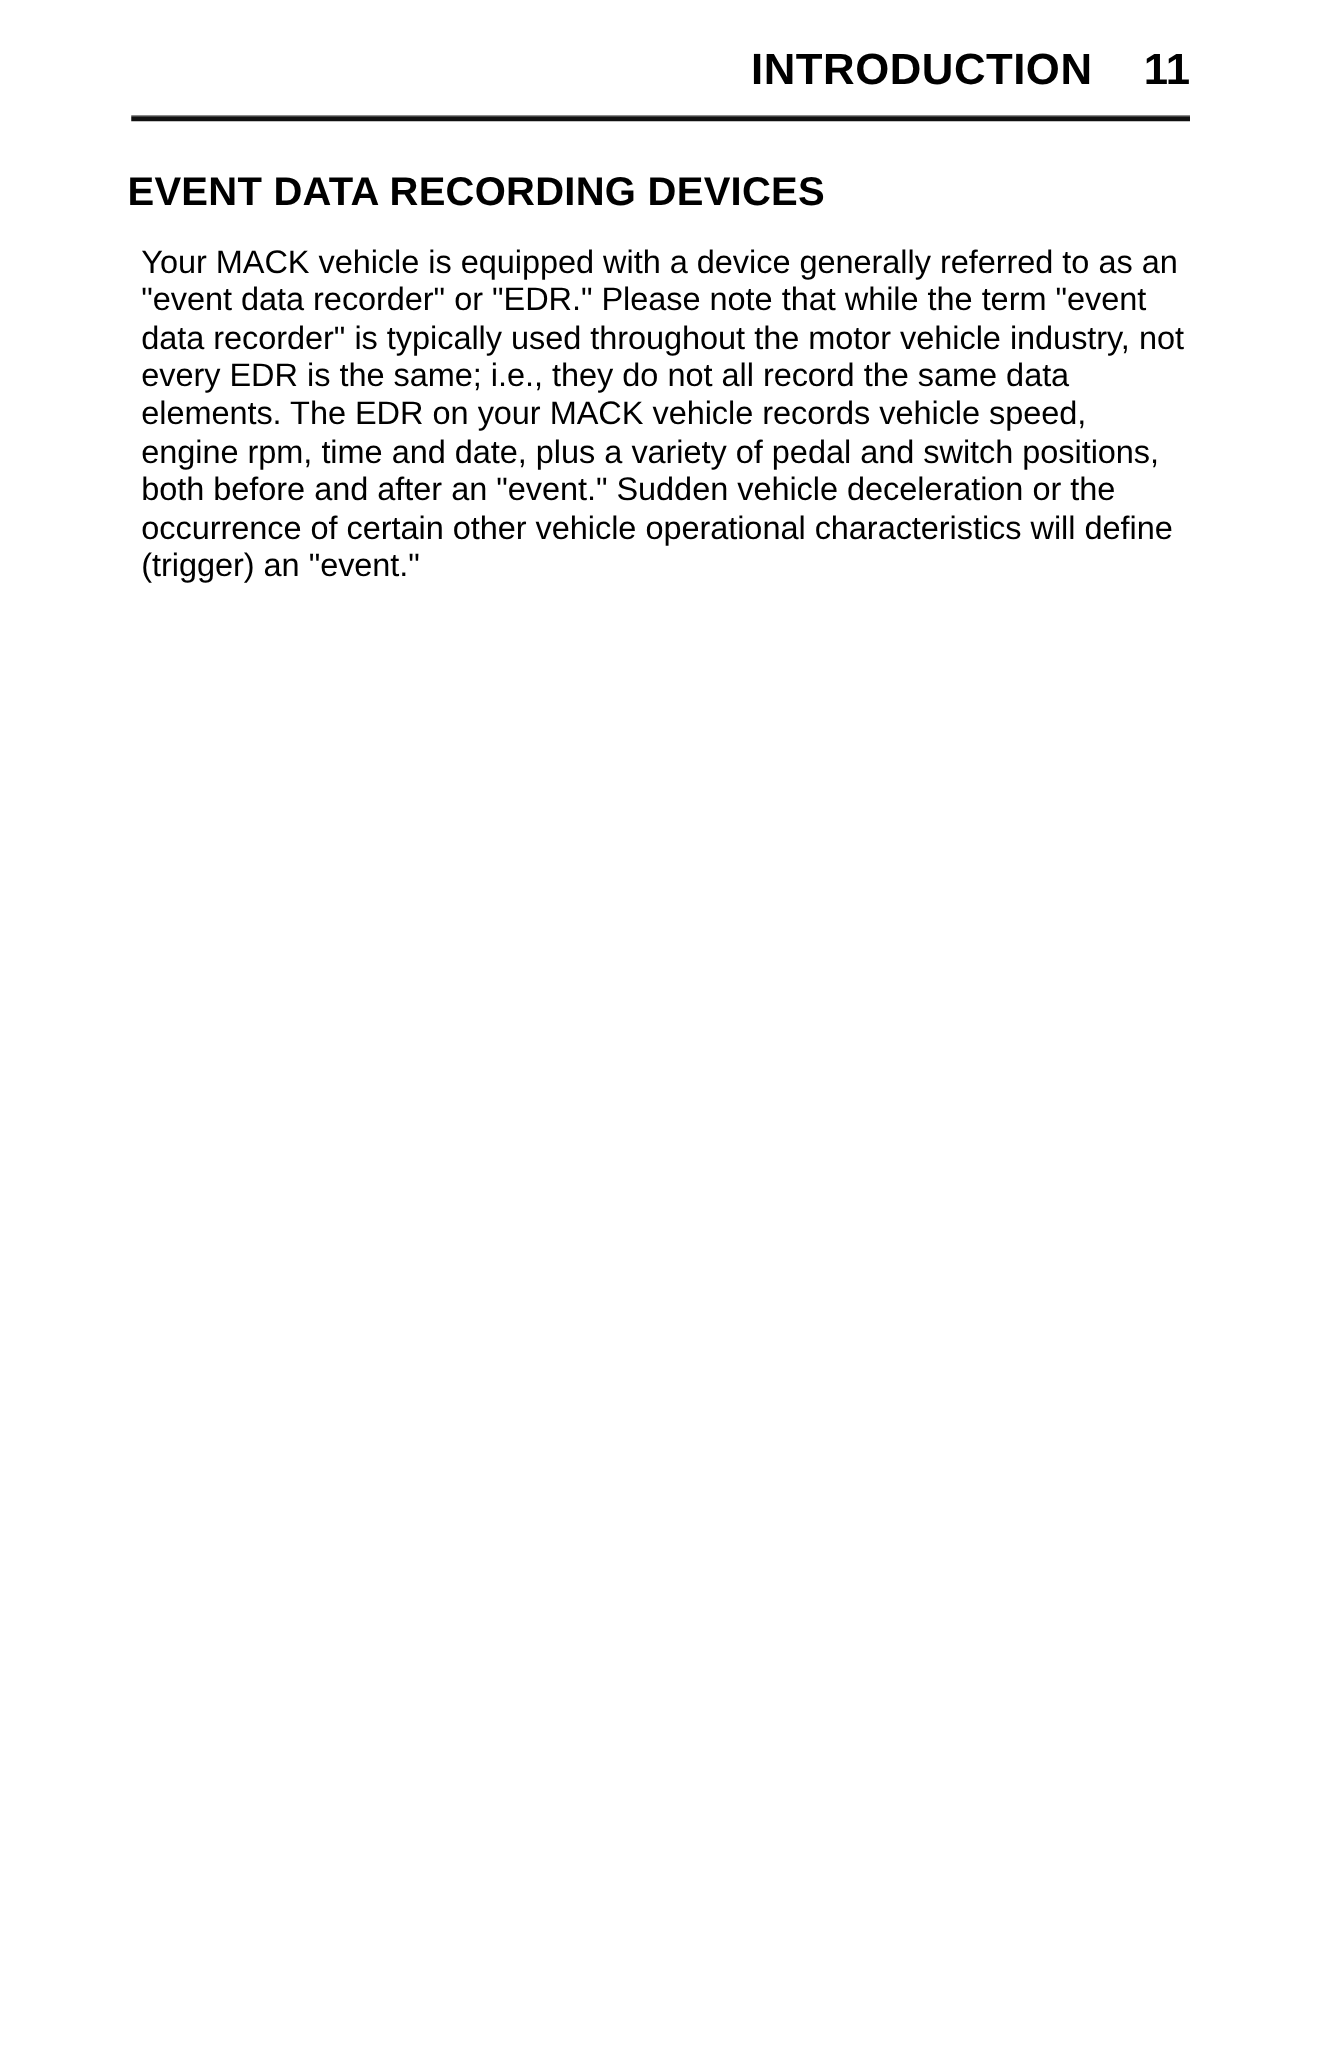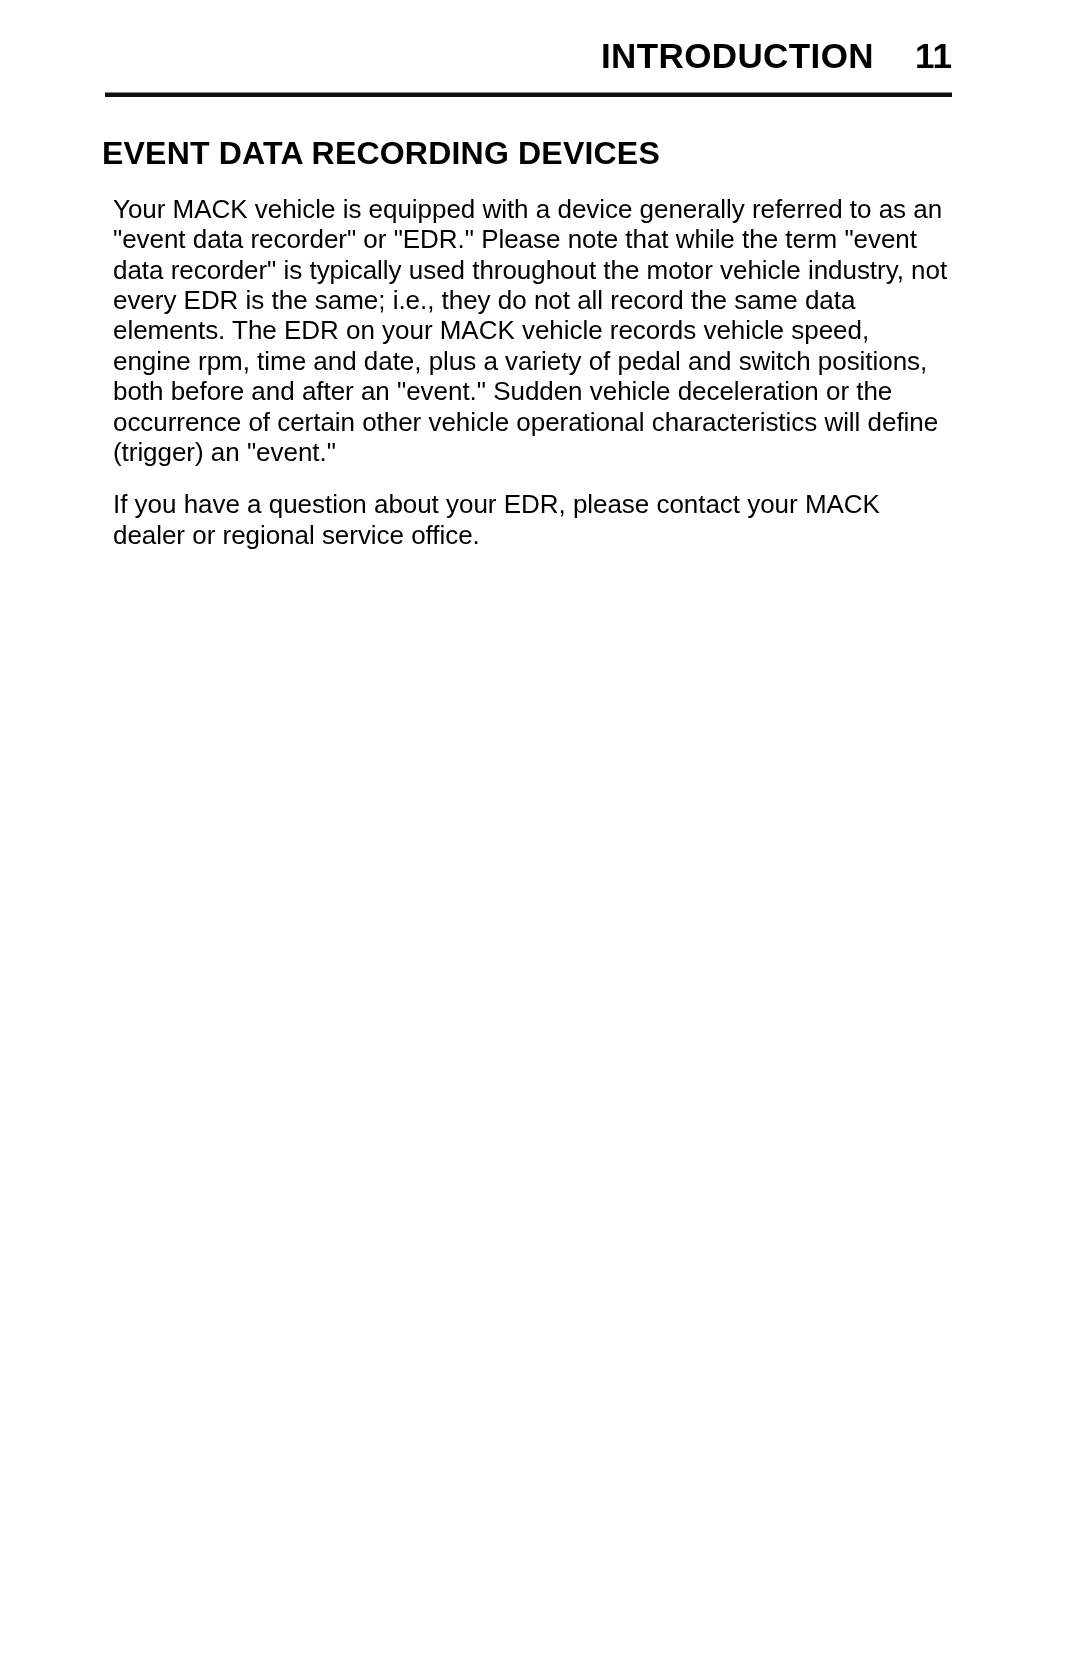--- a/index.html
+++ b/index.html
@@ -126,16 +126,15 @@
     <div class="rule-thick"></div>
   </div>
 
   <div class="content">
 
     <h1 class="section-heading">EVENT DATA RECORDING DEVICES</h1>
 
     <p class="body-paragraph">Your MACK vehicle is equipped with a device generally referred to as an "event data recorder" or "EDR." Please note that while the term "event data recorder" is typically used throughout the motor vehicle industry, not every EDR is the same; i.e., they do not all record the same data elements.  The EDR on your MACK vehicle records vehicle speed, engine rpm, time and date, plus a variety of pedal and switch positions, both before and after an "event." Sudden vehicle deceleration or the occurrence of certain other vehicle operational characteristics will define (trigger) an "event."</p>
 
 
-    <p class="body-paragraph">If you have a question about your EDR, please contact your MACK dealer or regional service office.</p>
 
   </div>
 </div>
 
 </body></html>

